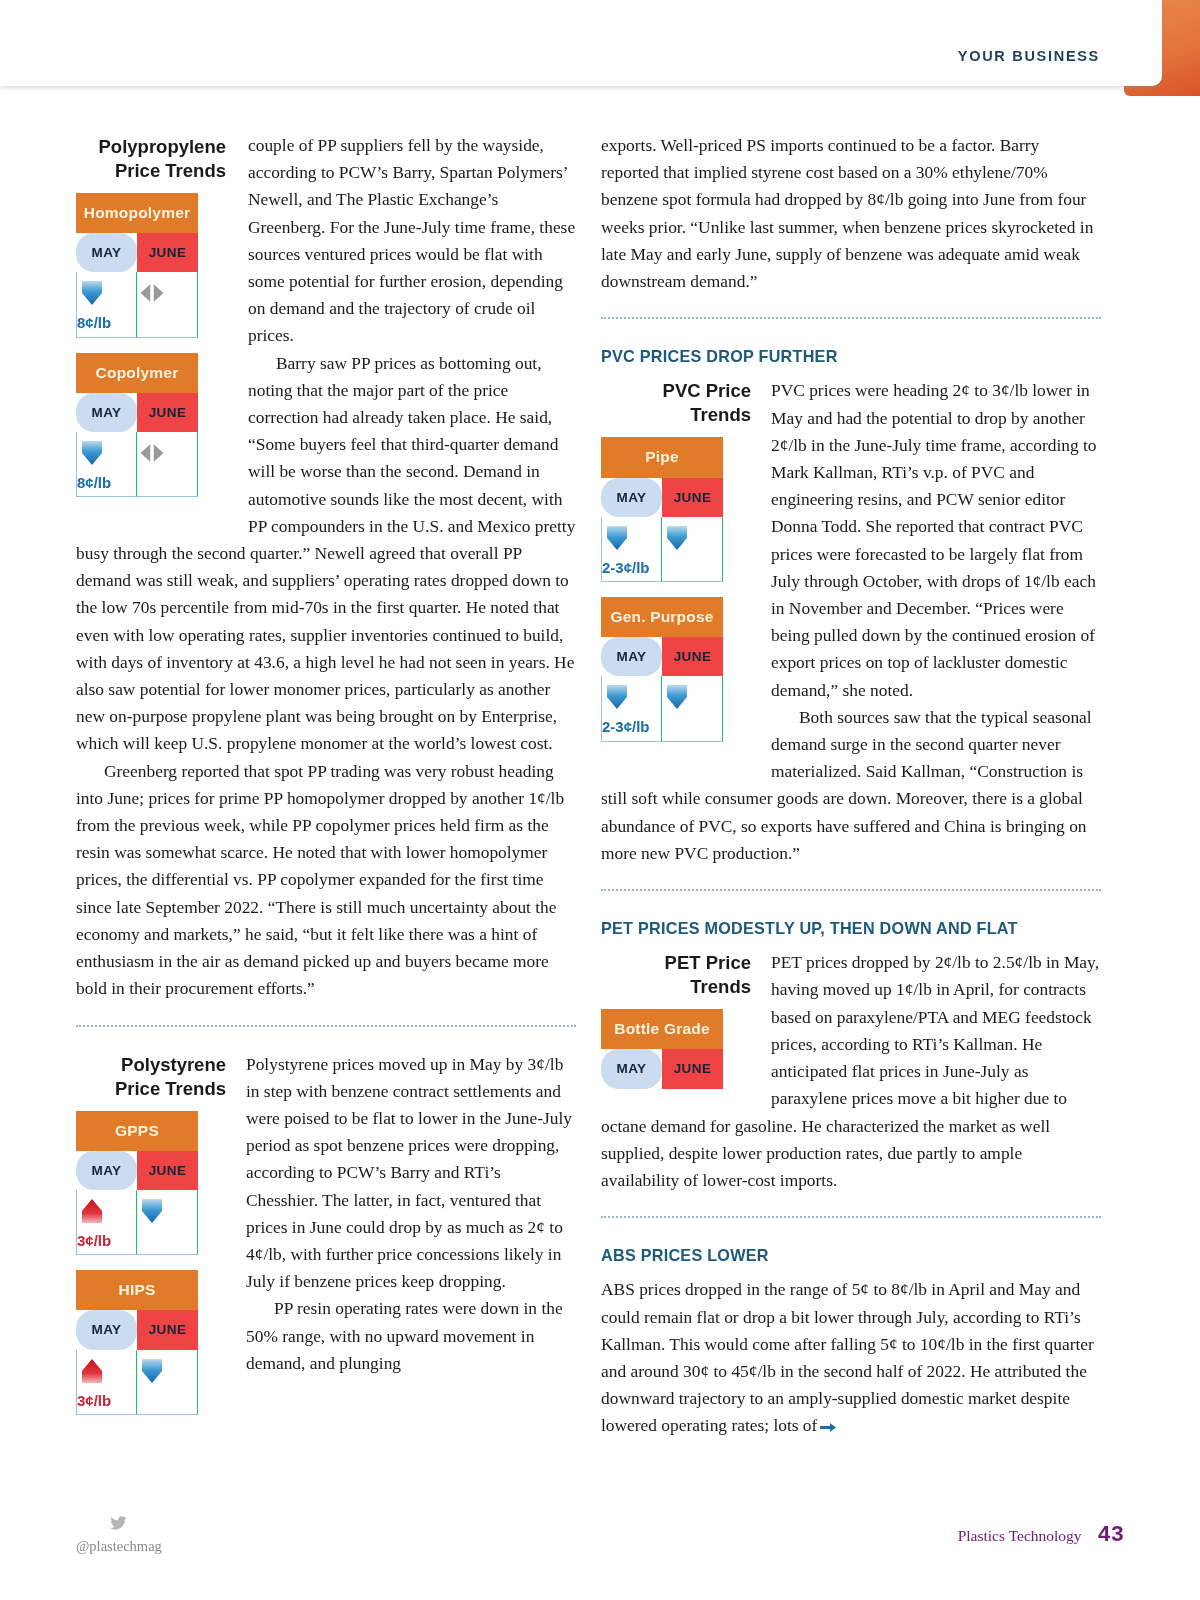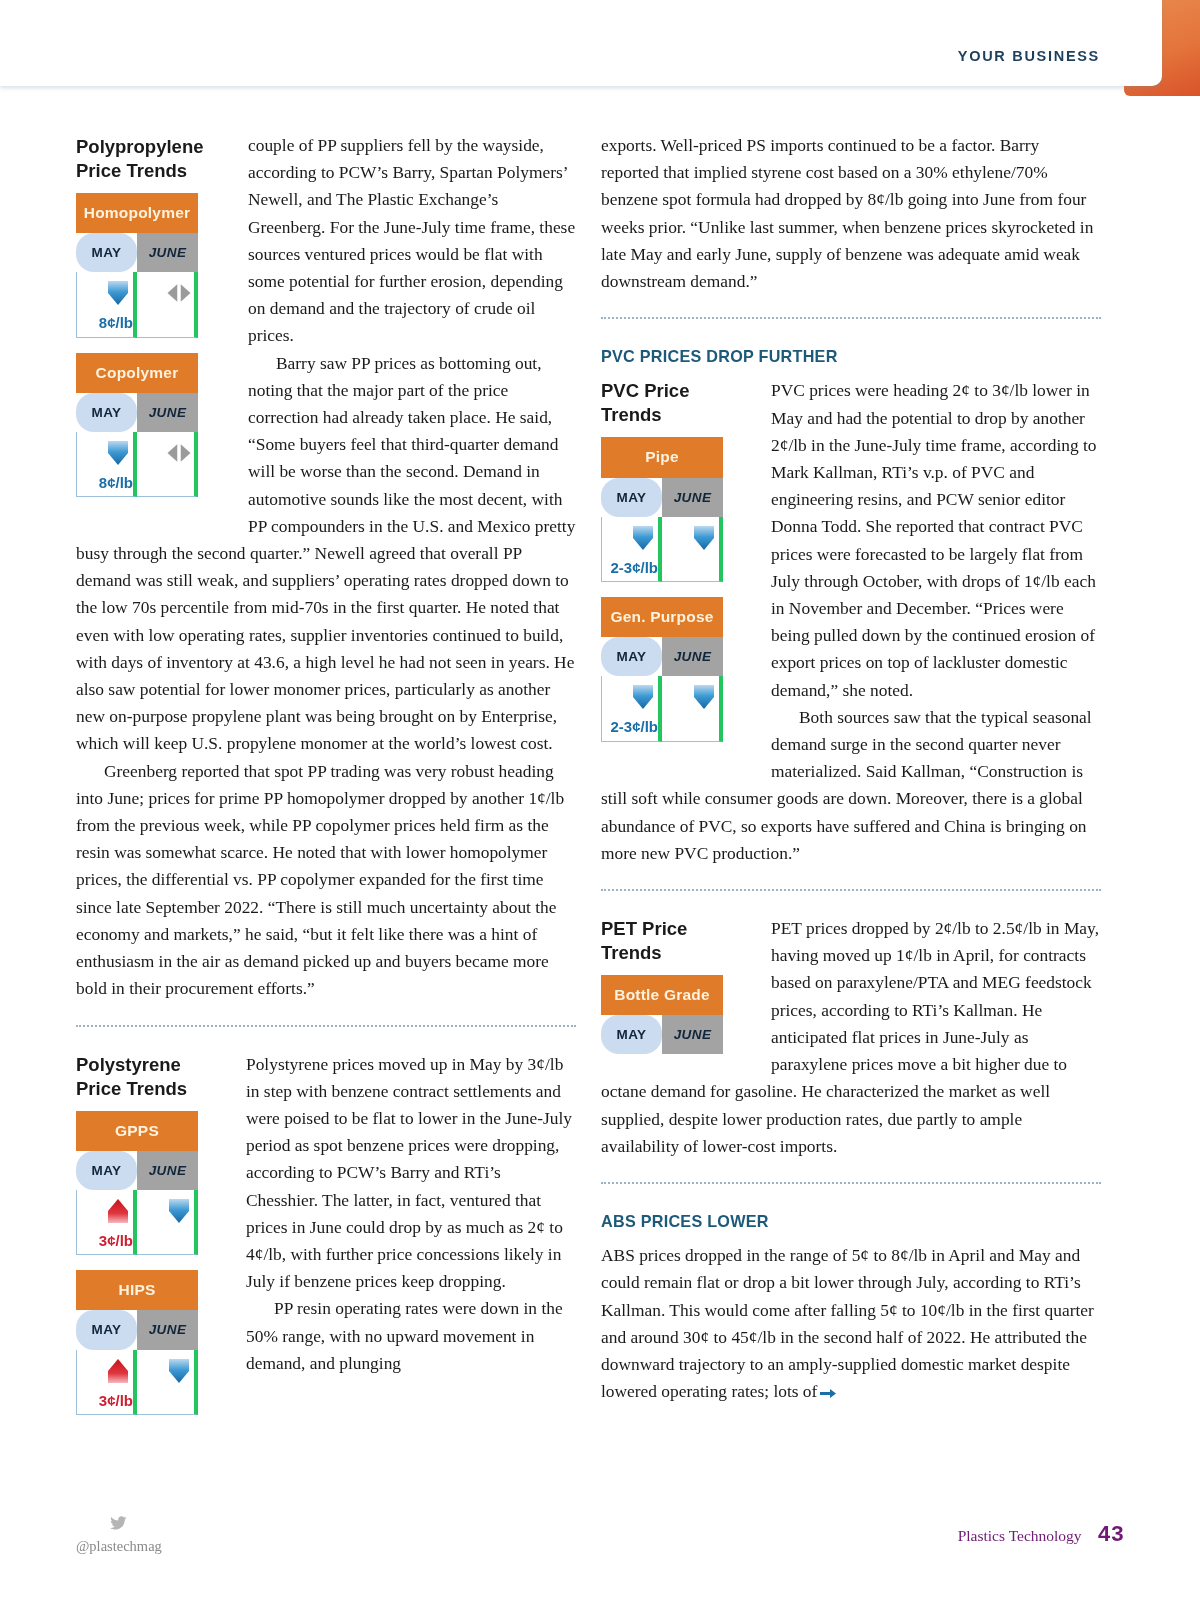--- a/index.html
+++ b/index.html
@@ -57,50 +57,50 @@
   .rule {
     height: 0; border-top: 2px dotted #9bb3c4;
     margin: 22px 0 24px 0;
   }
 
   
   .widget { width: 150px; }
   .widget-title {
     font-family: "Liberation Sans", sans-serif;
     font-weight: bold; font-size: 18.5px; line-height: 24px;
-    color: #1a1a1a; text-align: left;
+    color: #1a1a1a; text-align: right;
     margin-bottom: 10px;
   }
   .card { width: 122px; margin-bottom: 15px; }
   .card-head {
     background: #e07b29;
     color: #fdf2dd;
     font-family: "Liberation Sans", sans-serif;
     font-weight: bold; font-size: 15.5px;
     text-align: center; padding: 6px 2px 7px 2px;
     letter-spacing: 0.2px;
   }
   .card-months { display: flex; }
   .month-cell {
     width: 50%;
     font-family: "Liberation Sans", sans-serif;
     font-weight: bold; font-size: 13.5px; color: #11263a;
     text-align: center; padding: 6px 0 6px 0;
     letter-spacing: 0.4px;
   }
   .month-may  { background: #cbdcf0; border-radius: 18px; }
-  .month-june { background: #a3a3a3; font-style: italic; }
+  .month-june { background: #ef4444; }
   .card-body { display: flex; background: #ffffff; }
   .val-cell {
     width: 50%; min-height: 58px;
-    border-right: 4px solid #22c55e;
+    border-right: 1px solid #22c55e;
     border-bottom: 1px solid #9dc0dd;
     border-left: 1px solid #9dc0dd;
     display: flex; flex-direction: column;
-    align-items: flex-end; justify-content: flex-start;
+    align-items: flex-start; justify-content: flex-start;
     padding-top: 7px;
   }
   .val-cell + .val-cell { border-left: none; }
   .arrow { width: 30px; height: 28px; display: block; }
   .price {
     font-family: "Liberation Sans", sans-serif;
     font-weight: bold; font-size: 15px;
     margin-top: 2px; white-space: nowrap;
   }
   .price-down { color: #1a6fa8; }
@@ -329,20 +329,21 @@
           </div>
         </div>
       </div>
     </div>
 
     <p>PVC prices were heading 2¢ to 3¢/lb lower in May and had the potential to drop by another 2¢/lb in the June-July time frame, according to Mark Kallman, RTi’s v.p. of PVC and engineering resins, and PCW senior editor Donna Todd. She reported that contract PVC prices were forecasted to be largely flat from July through October, with drops of 1¢/lb each in November and December. “Prices were being pulled down by the continued erosion of export prices on top of lackluster domestic demand,” she noted.</p>
     <p class="indent">Both sources saw that the typical seasonal demand surge in the second quarter never materialized. Said Kallman, “Construction is still soft while consumer goods are down. Moreover, there is a global abundance of PVC, so exports have suffered and China is bringing on more new PVC production.”</p>
 
     <div class="rule"></div>
 
+    <div class="sec-head">PET PRICES MODESTLY UP,  THEN DOWN AND FLAT</div>
 
     <div class="widget float-left-tight">
       <div class="widget-title">
         <span>PET Price Trends</span>
       </div>
       <div class="card">
         <div class="card-head">Bottle Grade</div>
         <div class="card-months">
           <div class="month-cell month-may">MAY</div>
           <div class="month-cell month-june">JUNE</div>

